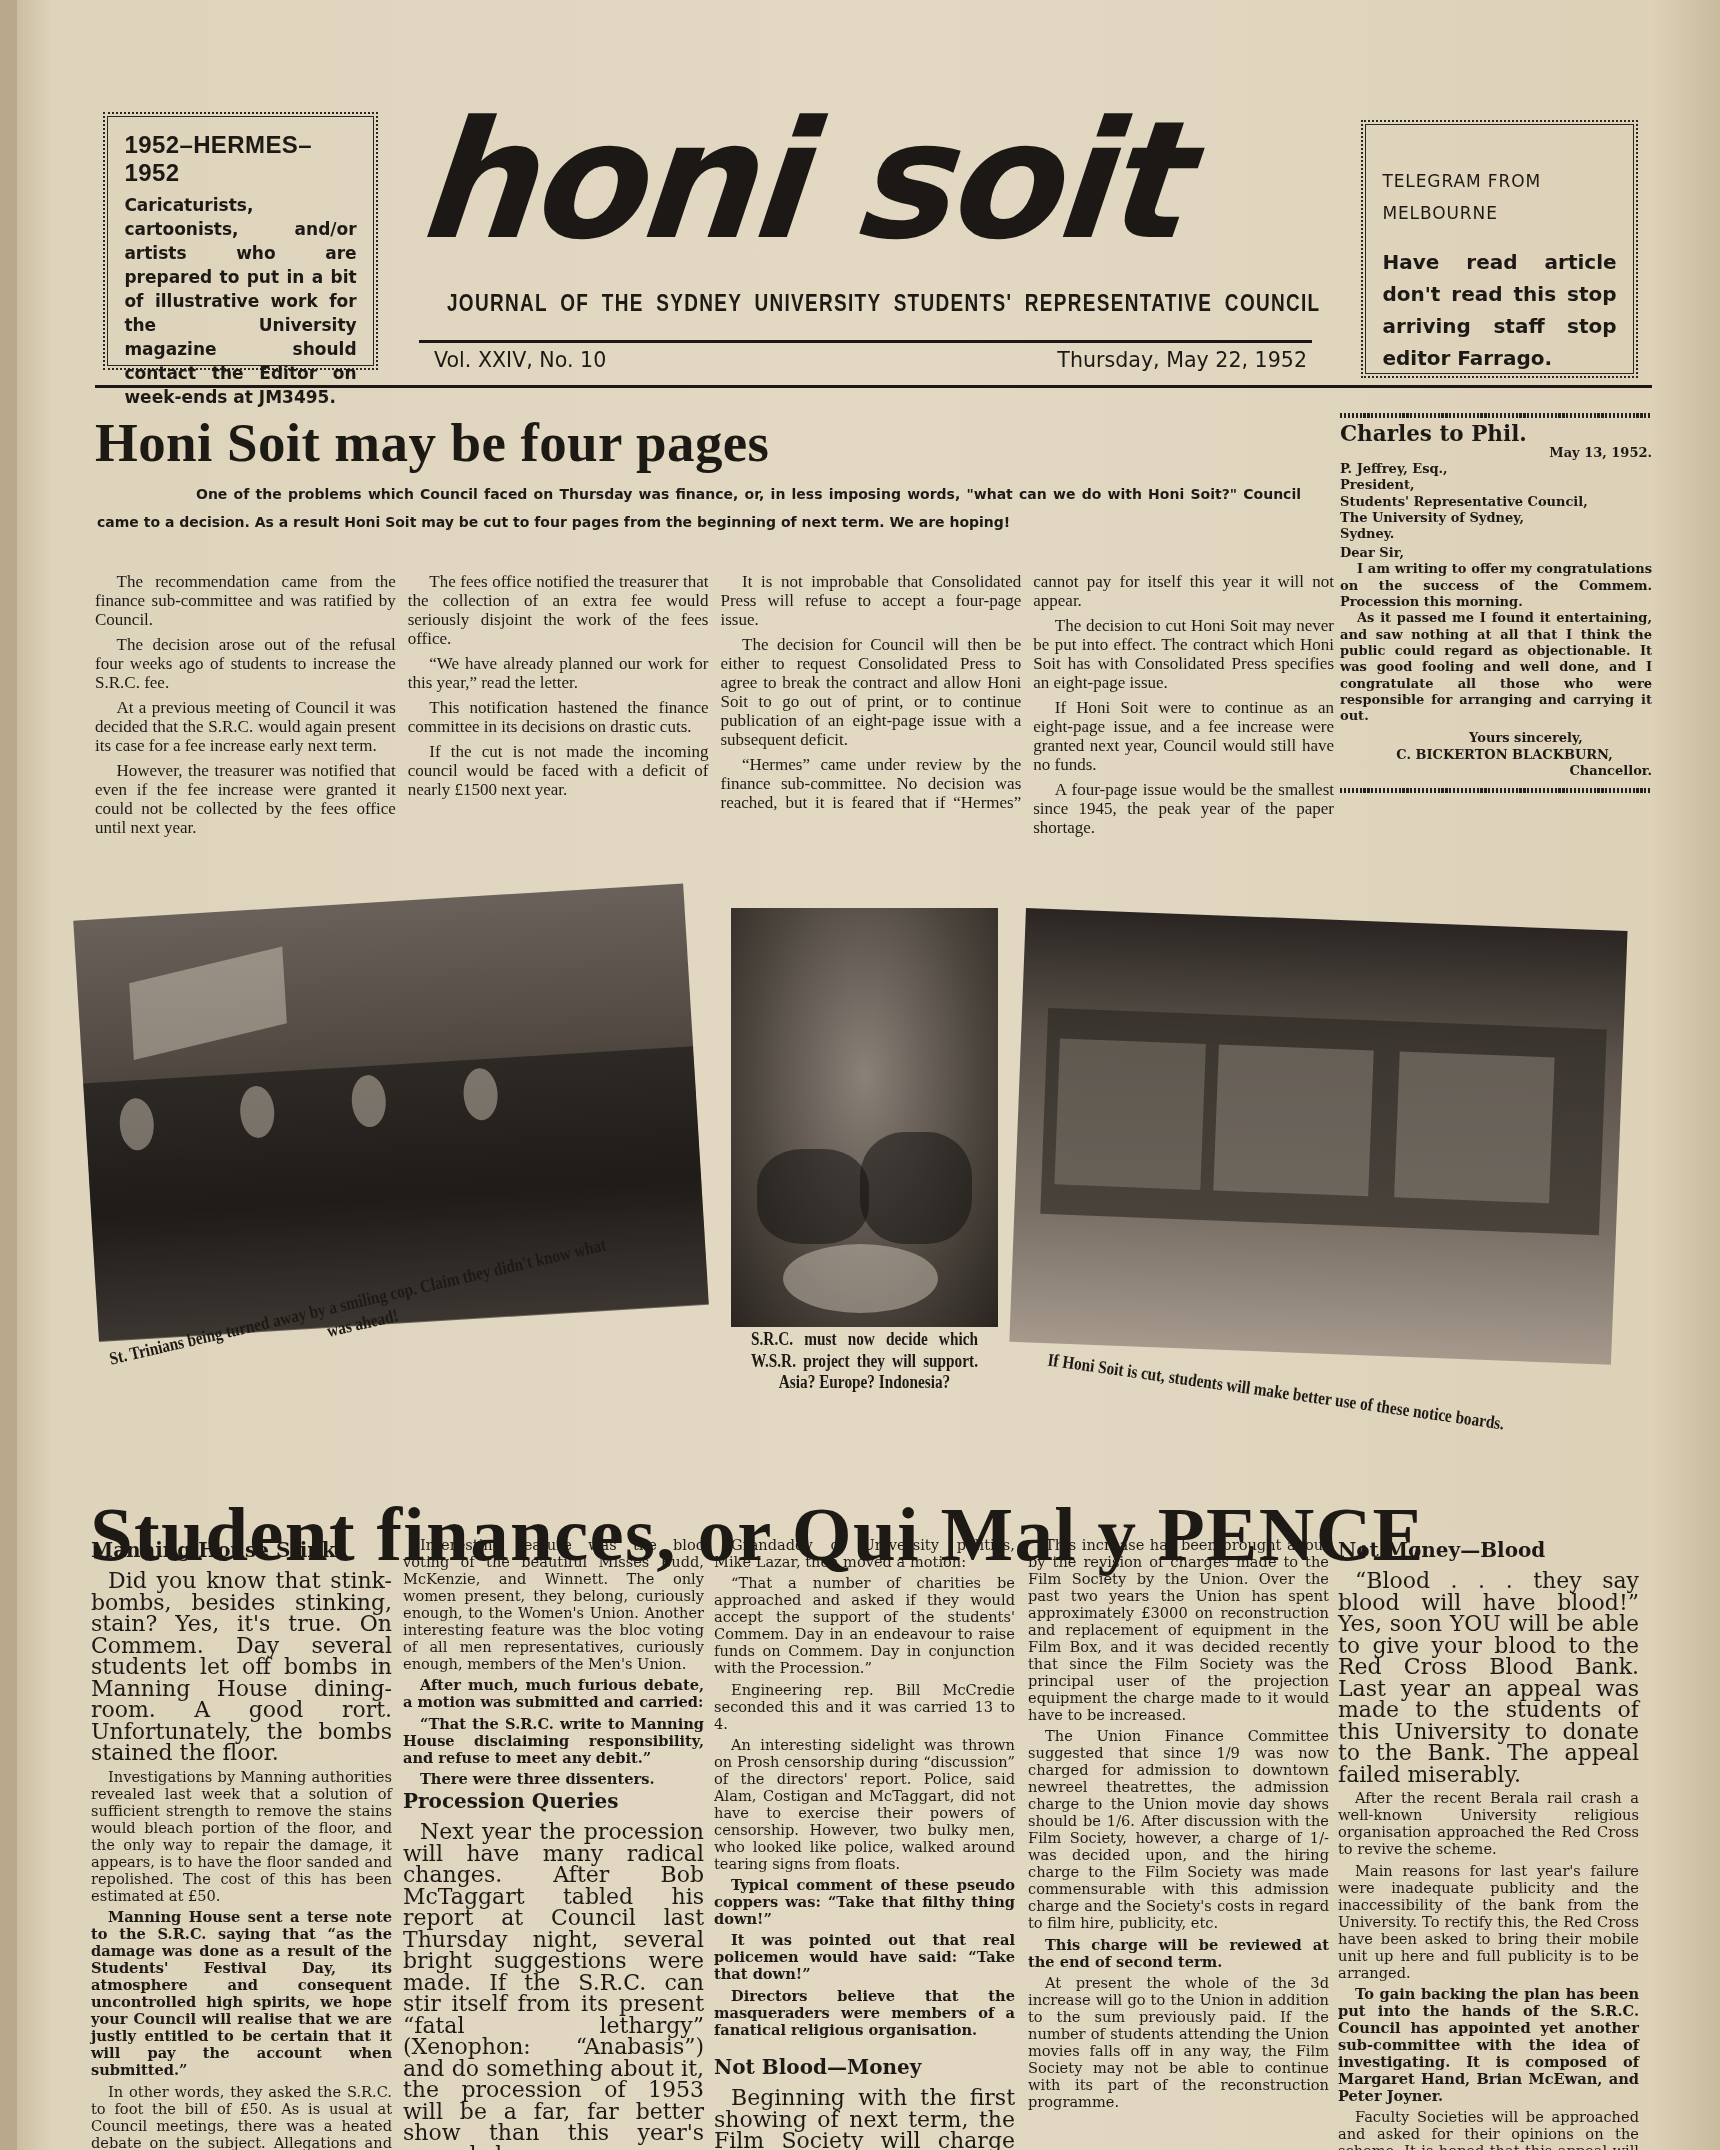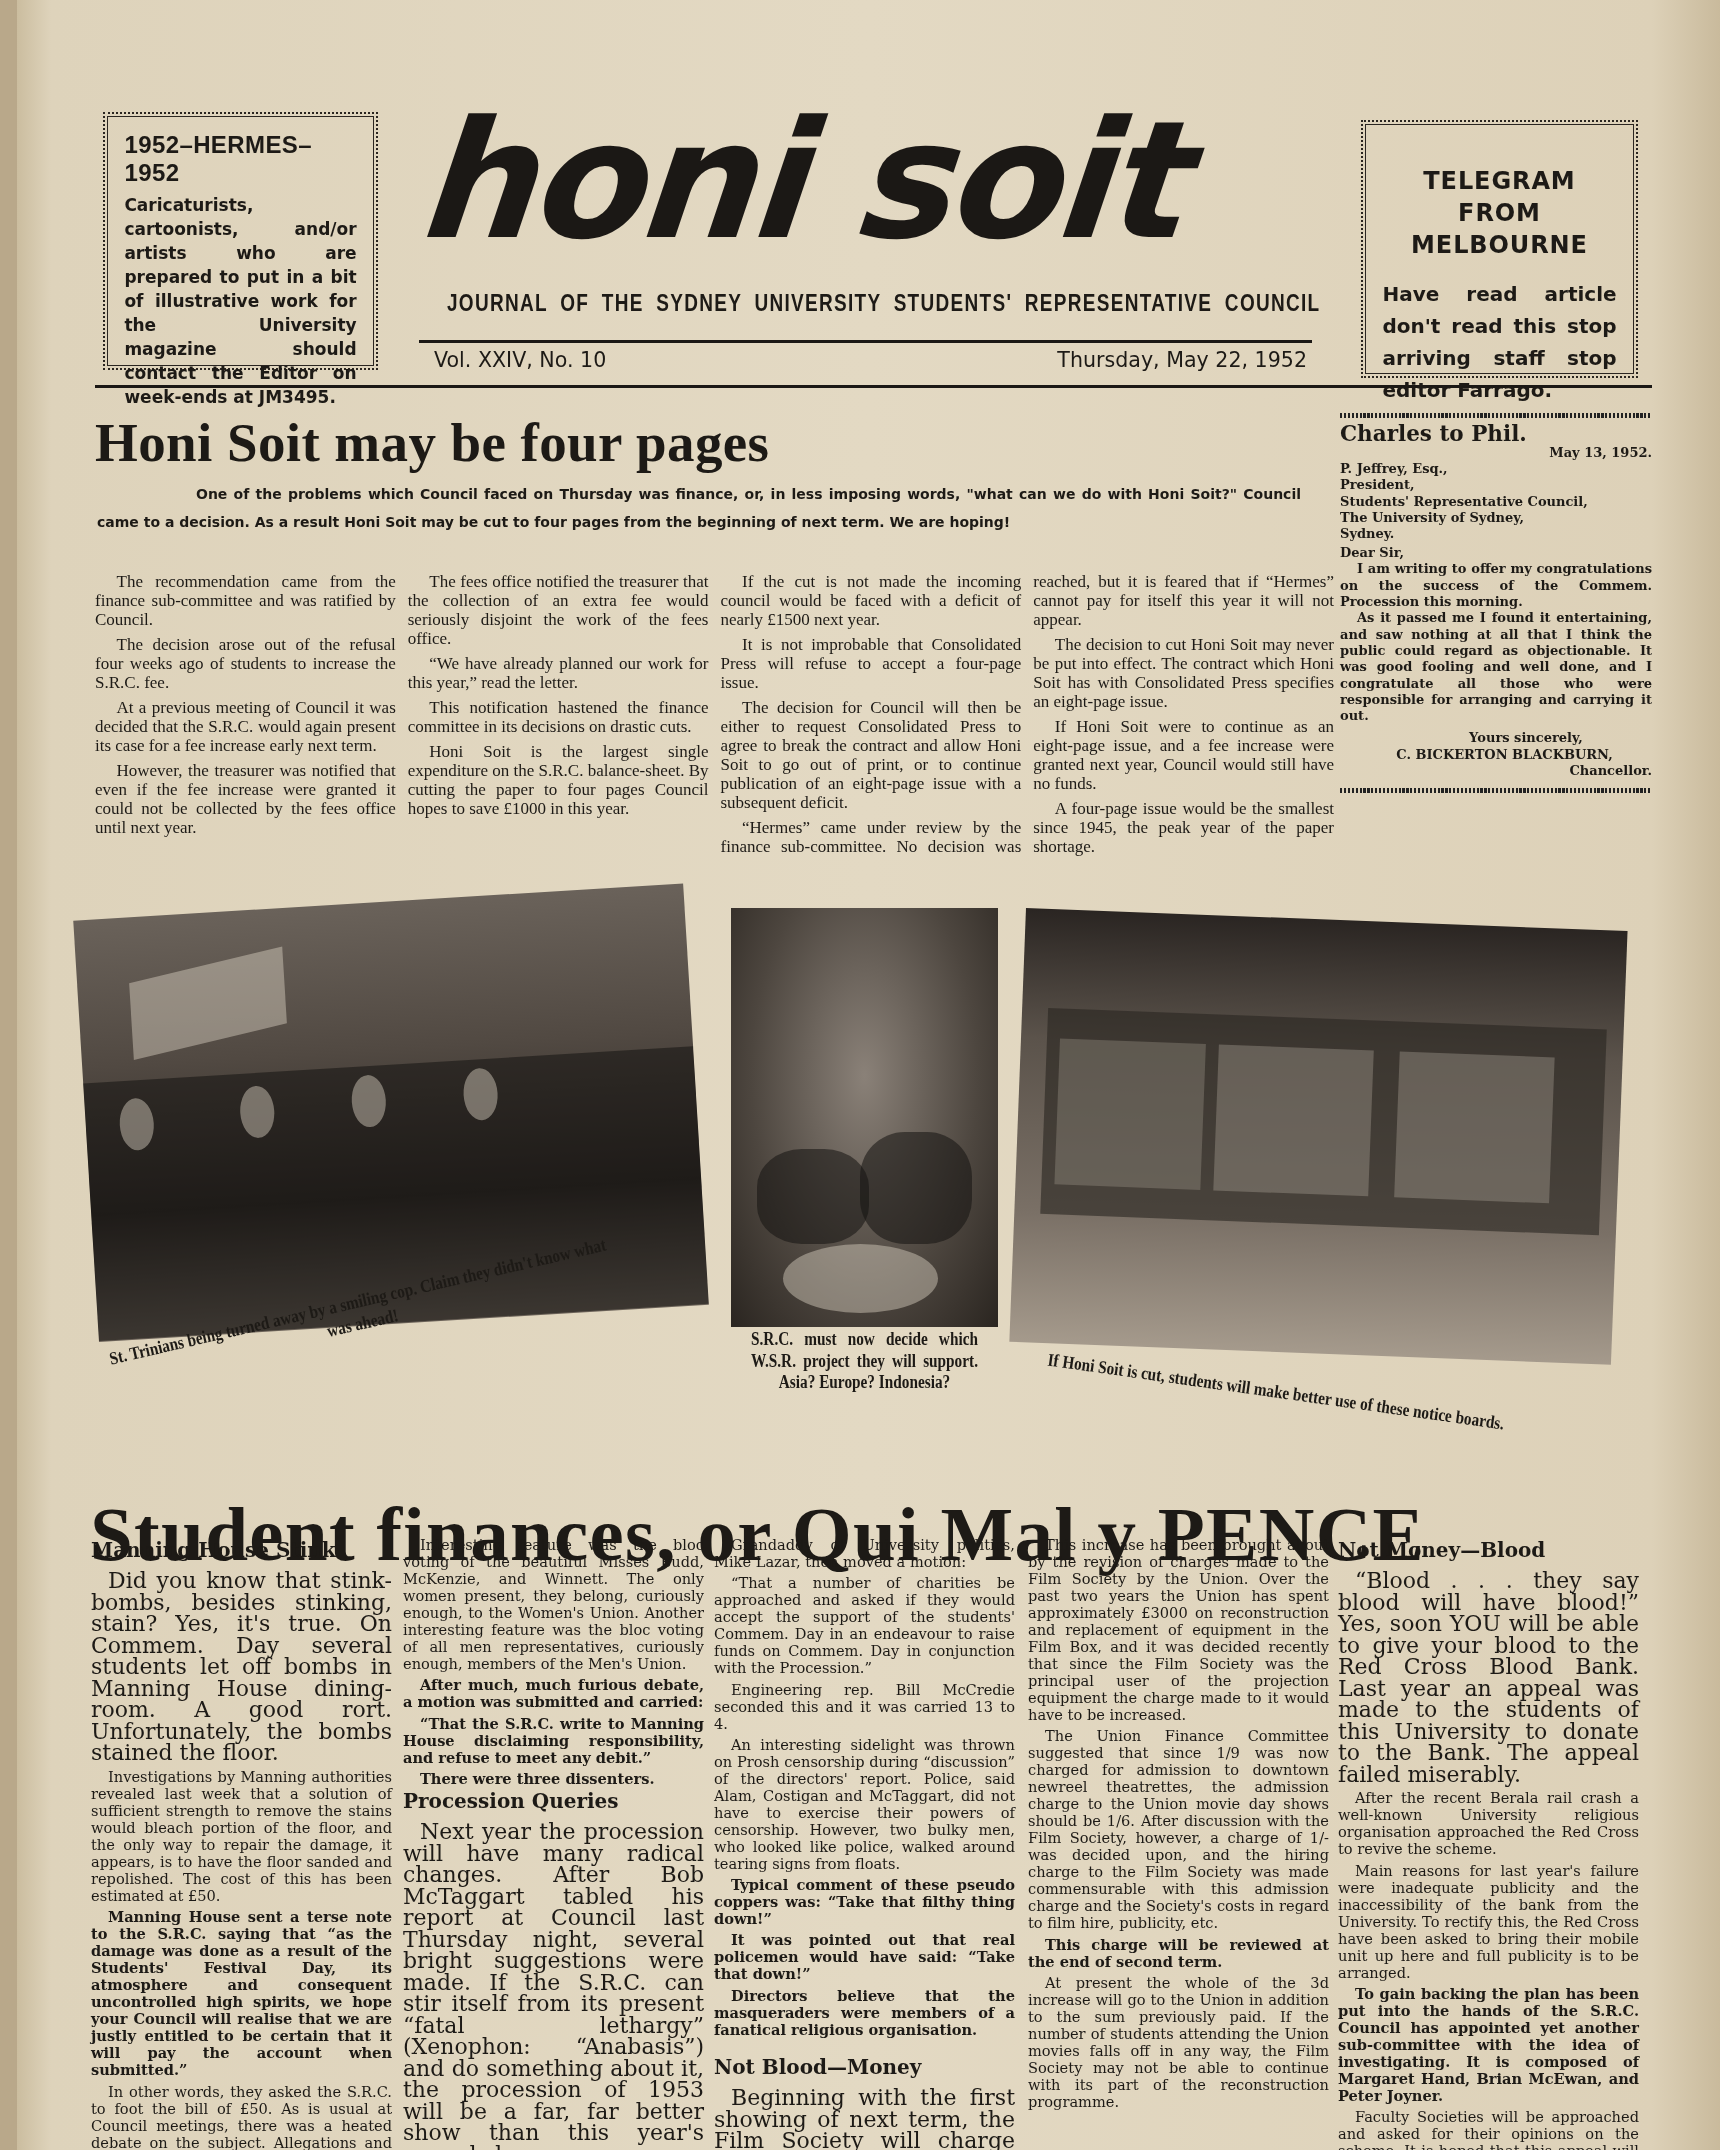--- a/index.html
+++ b/index.html
@@ -19,21 +19,21 @@
 
   
   .ad-box {
     position: absolute; border: 2.6px dotted #2a2520; outline: 1.3px solid #2a2520; outline-offset: -5.2px;
     font-family: "DejaVu Sans", sans-serif; padding: 17px 19.4px;
   }
   .hermes-box { left: 103px; top: 112px; width: 275px; height: 258px; }
   .hermes-title { font-weight: bold; font-size: 24px; letter-spacing: 0.4px; margin-bottom: 6px; font-family: "Liberation Sans", sans-serif; }
   .hermes-body { font-size: 17px; line-height: 24px; text-align: justify; font-weight: bold; }
   .telegram-box { left: 1361px; top: 120px; width: 277px; height: 258px; }
-  .telegram-title { font-weight: bold; font-size: 24px; text-align: center; line-height: 32px; margin-top: 26px; margin-bottom: 17px; letter-spacing: 0.9px;}
+  .telegram-title { font-weight: normal; font-size: 17px; text-align: left; line-height: 32px; margin-top: 26px; margin-bottom: 17px; letter-spacing: 0.9px;}
   .telegram-body { font-size: 20px; line-height: 32px; text-align: justify; font-weight: bold; }
 
   .masthead-title {
     position: absolute; left: 430px; top: 99px; width: 903px;
     font-family: "DejaVu Sans", sans-serif; font-weight: bold; font-style: italic;
     font-size: 163px; line-height: 163px; letter-spacing: -4.3px; color: #1b1815;
     transform: skewX(-8deg);
   }
   .masthead-sub {
     position: absolute; left: 447px; top: 292px; width: 882px;
@@ -133,21 +133,20 @@
 <h1 class="lead-headline">Honi Soit may be four pages</h1>
 <div class="lead-standfirst">One of the problems which Council faced on Thursday was finance, or, in less imposing words, "what can we do with Honi Soit?" Council came to a decision. As a result Honi Soit may be cut to four pages from the beginning of next term. We are hoping!</div>
 <div class="lead-cols">
   <p>The recommendation came from the finance sub-committee and was ratified by Council.</p>
   <p>The decision arose out of the refusal four weeks ago of students to increase the S.R.C. fee.</p>
   <p>At a previous meeting of Council it was decided that the S.R.C. would again present its case for a fee increase early next term.</p>
   <p>However, the treasurer was notified that even if the fee increase were granted it could not be collected by the fees office until next year.</p>
   <p>The fees office notified the treasurer that the collection of an extra fee would seriously disjoint the work of the fees office.</p>
   <p>“We have already planned our work for this year,” read the letter.</p>
   <p>This notification hastened the finance committee in its decisions on drastic cuts.</p>
-  <p>Honi Soit is the largest single expenditure on the S.R.C. balance-sheet. By cutting the paper to four pages Council hopes to save £1000 in this year.</p>
   <p>If the cut is not made the incoming council would be faced with a deficit of nearly £1500 next year.</p>
   <p>It is not improbable that Consolidated Press will refuse to accept a four-page issue.</p>
   <p>The decision for Council will then be either to request Consolidated Press to agree to break the contract and allow Honi Soit to go out of print, or to continue publication of an eight-page issue with a subsequent deficit.</p>
   <p>“Hermes” came under review by the finance sub-committee. No decision was reached, but it is feared that if “Hermes” cannot pay for itself this year it will not appear.</p>
   <p>The decision to cut Honi Soit may never be put into effect. The contract which Honi Soit has with Consolidated Press specifies an eight-page issue.</p>
   <p>If Honi Soit were to continue as an eight-page issue, and a fee increase were granted next year, Council would still have no funds.</p>
   <p>A four-page issue would be the smallest since 1945, the peak year of the paper shortage.</p>
 </div>
 
 <div class="letter">

